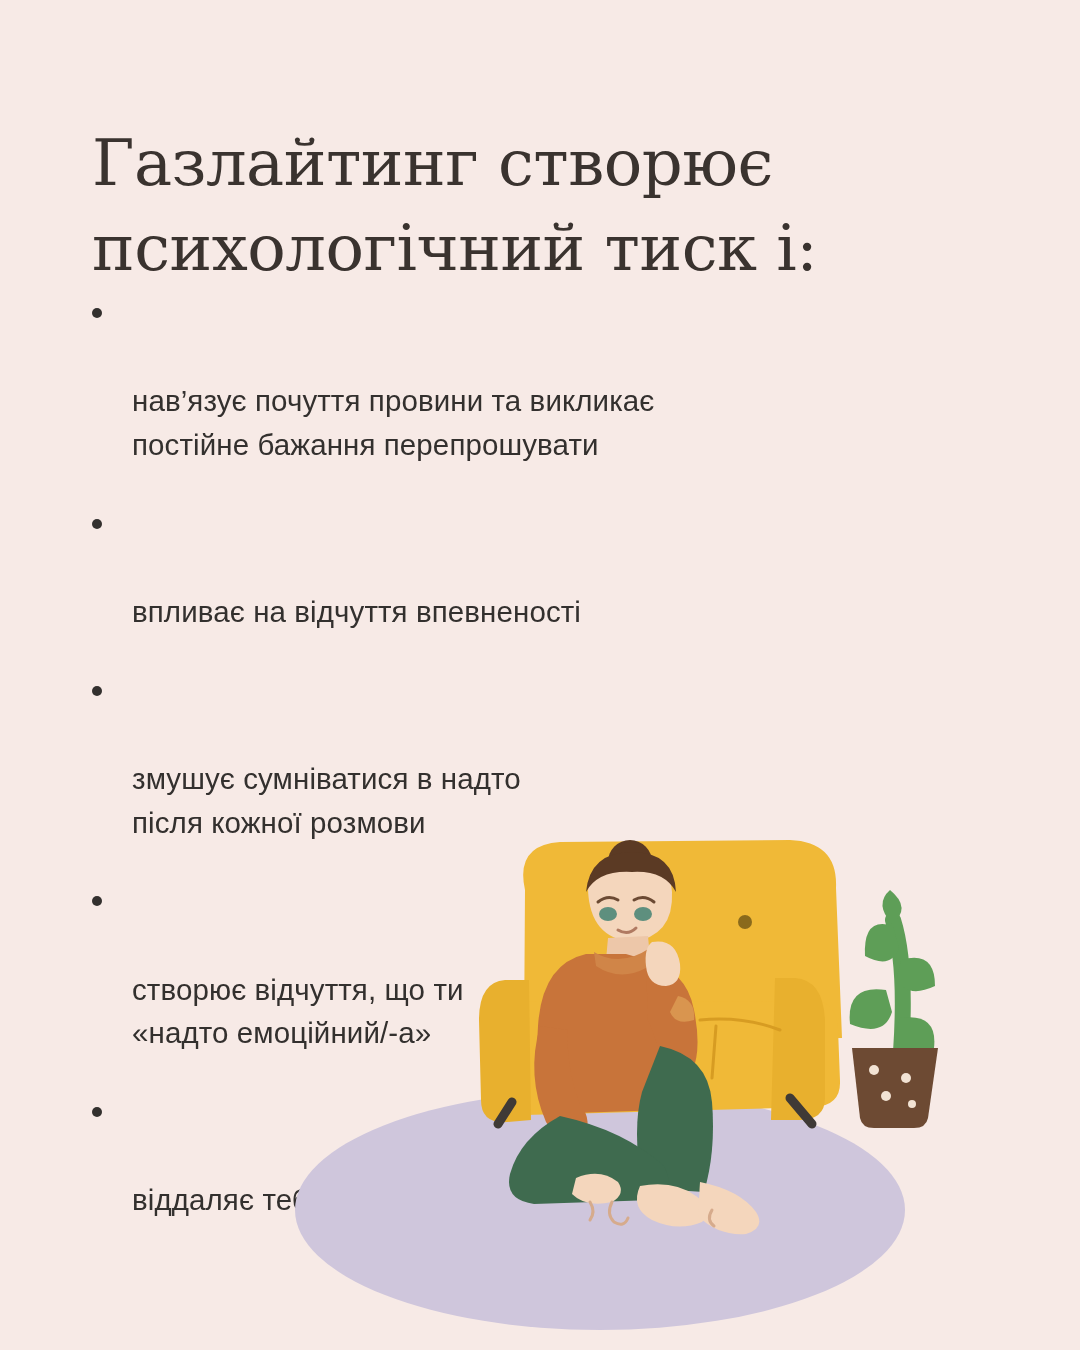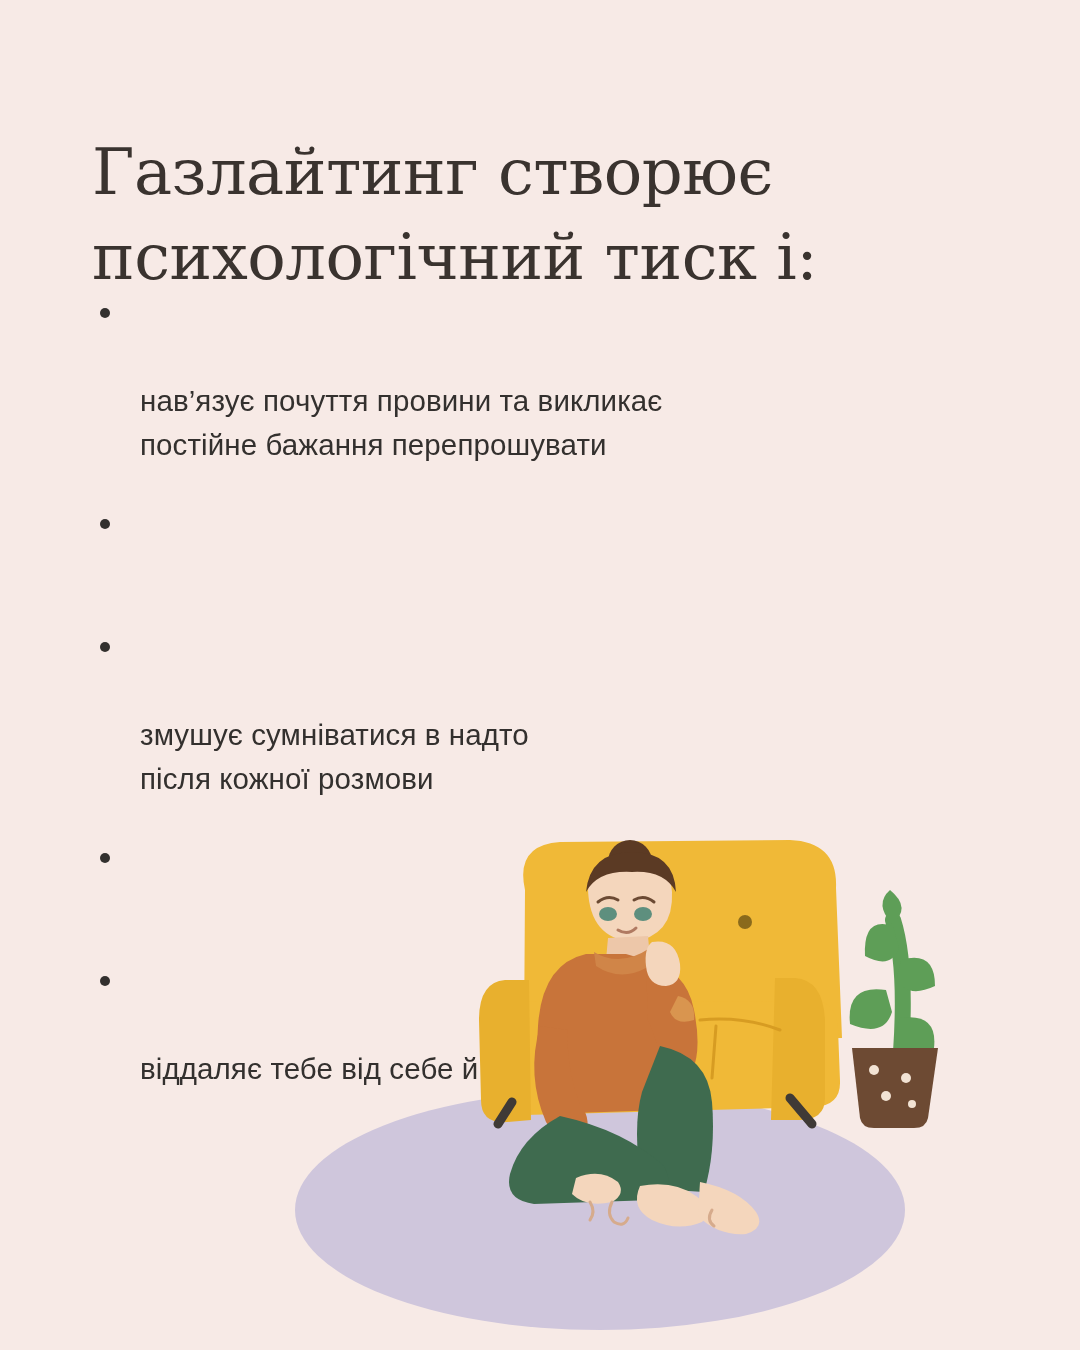--- a/index.html
+++ b/index.html
@@ -16,33 +16,33 @@
   }
   .page {
     width: 1080px;
     height: 1350px;
     position: relative;
     box-sizing: border-box;
   }
   .heading {
     position: absolute;
     left: 92px;
-    top: 87px;
+    top: 78px;
     width: 880px;
     font-family: "DejaVu Serif", "Liberation Serif", serif;
     font-size: 64px;
     line-height: 1.33;
     color: #3a332f;
     letter-spacing: -0.5px;
     font-weight: 400;
     white-space: pre-line;
   }
   .bullets {
     position: absolute;
-    left: 92px;
+    left: 84px;
     top: 292px;
     width: 860px;
     list-style: none;
     margin: 0;
     padding: 0;
   }
   .bullet-item {
     position: relative;
     padding-left: 48px;
     margin-bottom: 36px;
@@ -81,28 +81,31 @@
 психологічний тиск і:</h1>
 
   <ul class="bullets">
     <li class="bullet-item">
       <span class="bullet-dot"></span>
       <span>нав’язує почуття провини та викликає
 постійне бажання перепрошувати</span>
     </li>
     <li class="bullet-item">
       <span class="bullet-dot"></span>
+      <span>впливає на відчуття впевненості</span>
     </li>
     <li class="bullet-item">
       <span class="bullet-dot"></span>
       <span>змушує сумніватися в надто
 після кожної розмови</span>
     </li>
     <li class="bullet-item">
       <span class="bullet-dot"></span>
+      <span>створює відчуття, що ти
+«надто емоційний/-а»</span>
     </li>
     <li class="bullet-item">
       <span class="bullet-dot"></span>
       <span>віддаляє тебе від себе й близьких</span>
     </li>
   </ul>
 
   <svg class="illustration" viewBox="0 0 1080 520">
 
     <ellipse cx="600" cy="380" rx="305" ry="120" fill="#cfc6dc"></ellipse>

